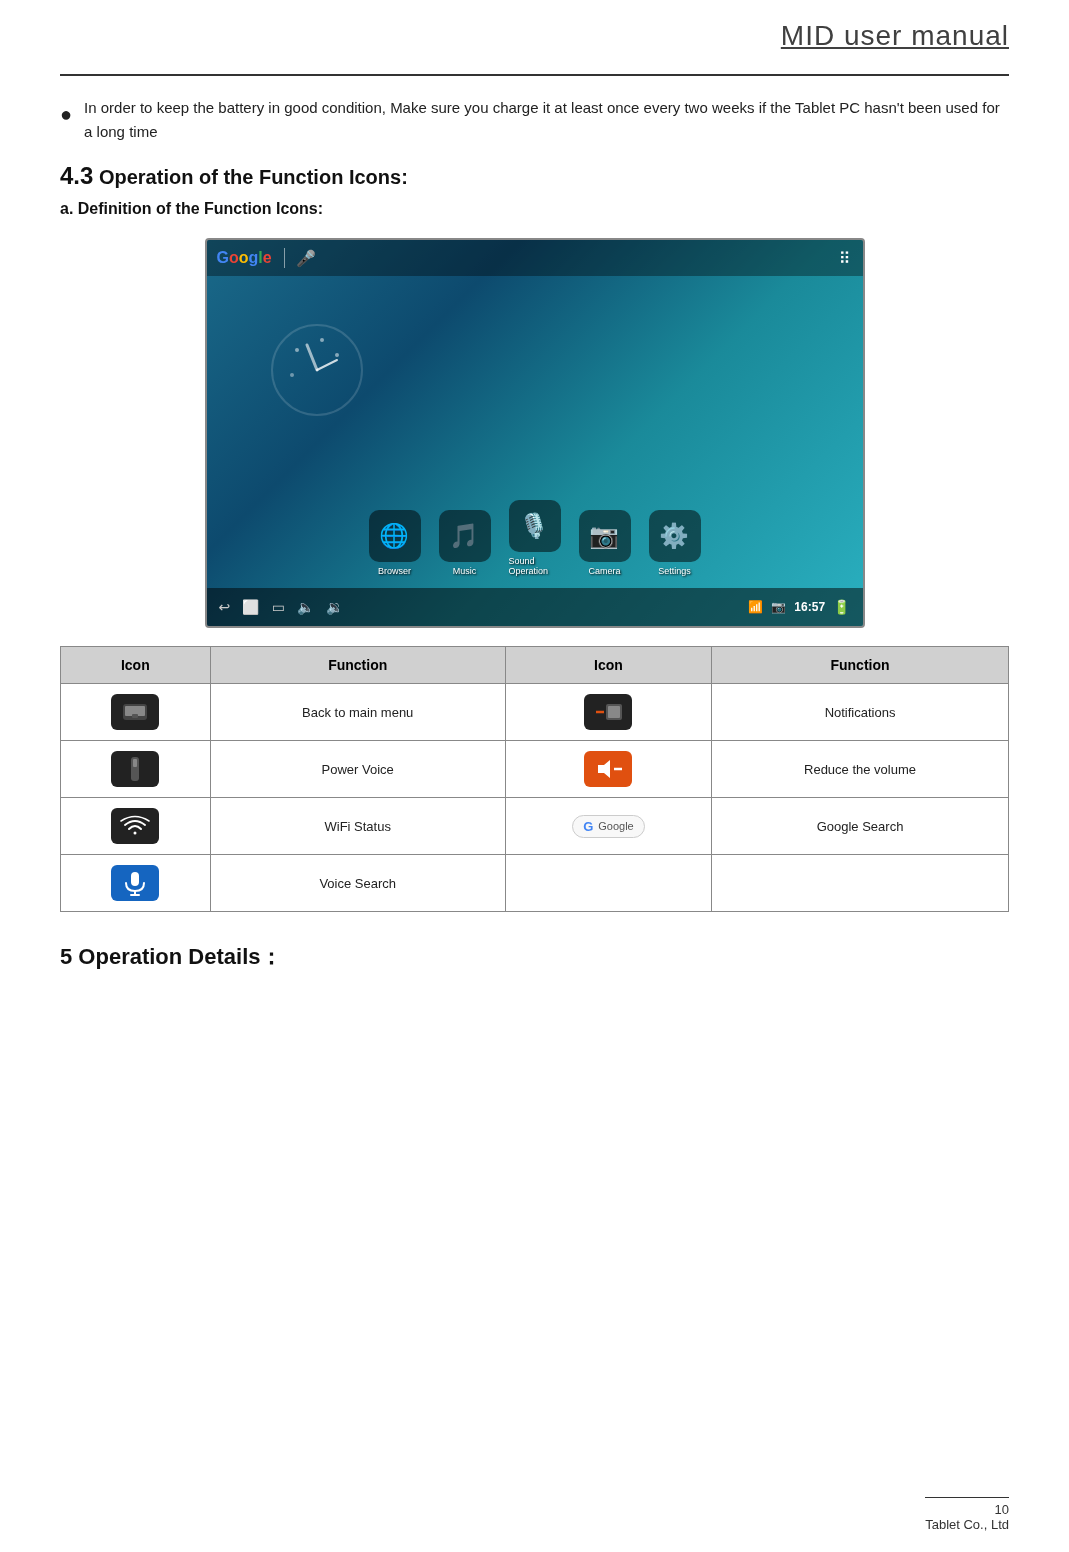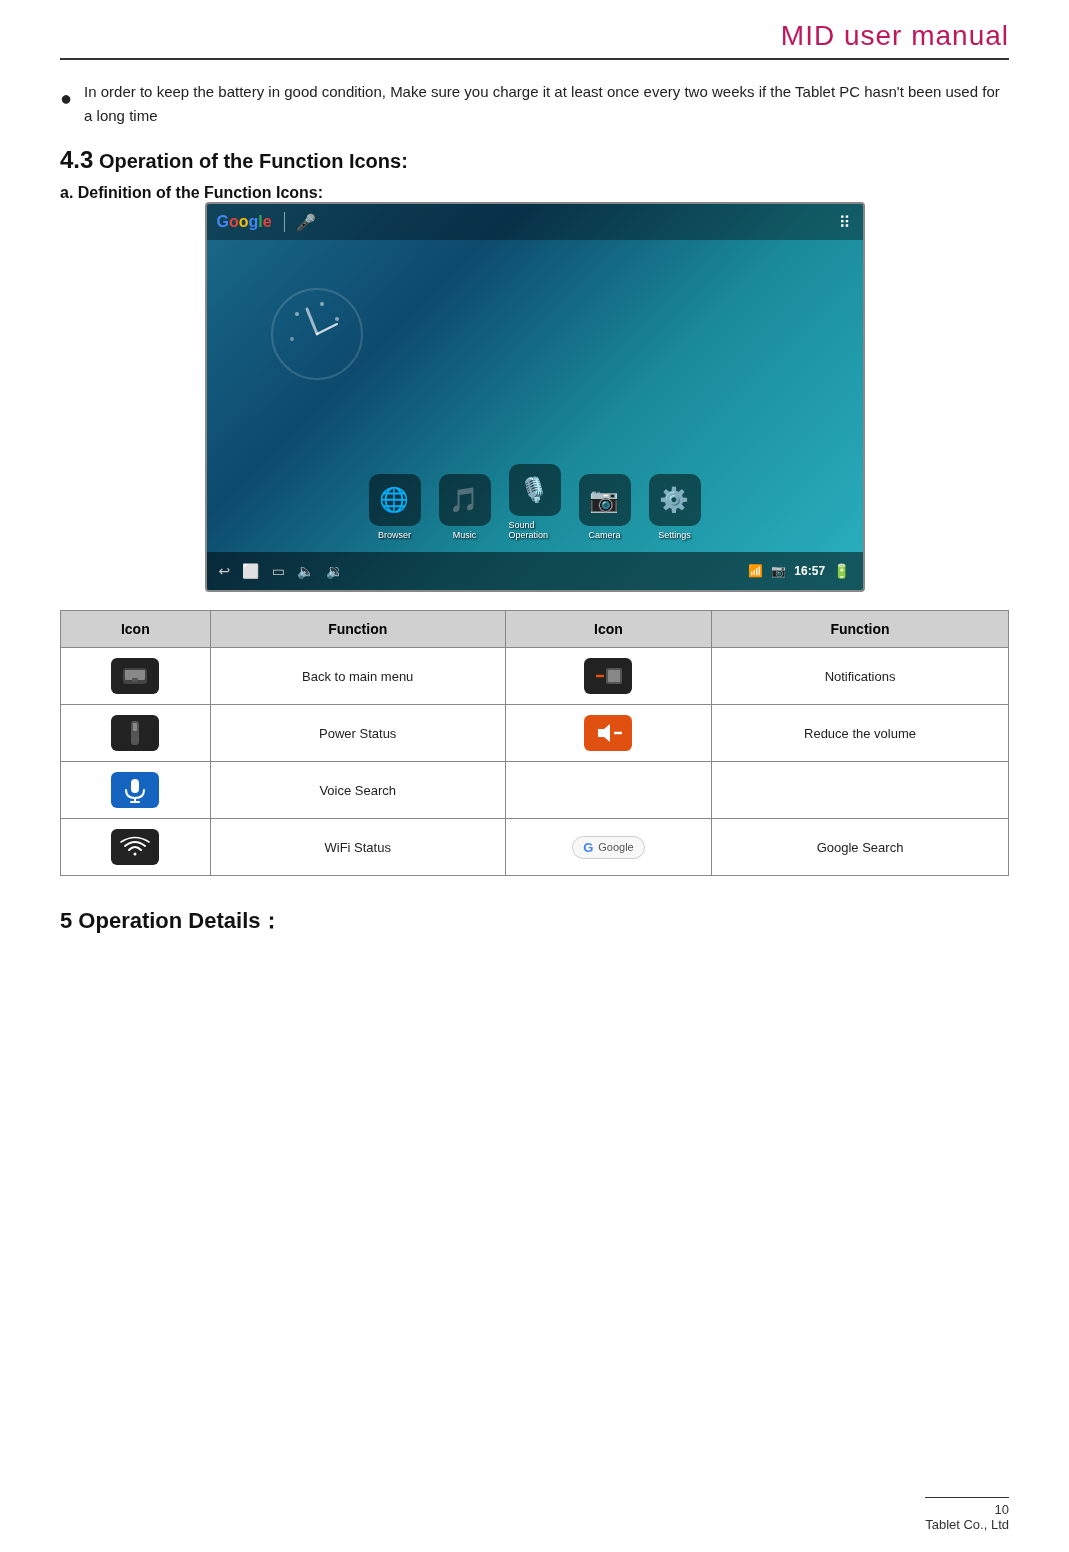--- a/index.html
+++ b/index.html
@@ -10,25 +10,26 @@
       min-height: 1552px;
       padding: 20px 60px 40px 60px;
       position: relative;
     }
 
     
     .page-header {
       text-align: right;
       font-size: 28px;
       font-weight: 300;
-      color: #be185d;
+      color: #404040;
       border-bottom: 2px solid #333;
-      padding-bottom: 6px;
+      padding-bottom: 22px;
       margin-bottom: 20px;
       letter-spacing: 1px;
+      text-decoration: underline;
     }
 
     
     .bullet-section {
       display: flex;
       align-items: flex-start;
       margin-bottom: 18px;
       font-size: 15px;
       color: #222;
       line-height: 1.6;
@@ -47,21 +48,21 @@
       margin-bottom: 10px;
       color: #111;
     }
     .section-43 .num {
       font-size: 24px;
       text-align: center;
     }
     .section-a {
       font-size: 16px;
       font-weight: bold;
-      margin-bottom: 0;
+      margin-bottom: 20px;
       color: #111;
     }
 
     
     .tablet-screenshot {
       width: 660px;
       height: 390px;
       margin: 0 auto 18px auto;
       border: 2px solid #888;
       border-radius: 4px;
@@ -386,70 +387,70 @@
 
     <tr>
       <td>
         <div class="icon-box dark">
           <svg width="20" height="28" viewBox="0 0 20 28">
             <rect x="6" y="2" width="8" height="24" rx="3" fill="#555"></rect>
             <rect x="8" y="4" width="4" height="8" rx="1" fill="#888"></rect>
           </svg>
         </div>
       </td>
-      <td class="func-text">Power Status</td>
+      <td class="func-text">Power Voice</td>
       <td>
         <div class="icon-box orange">
           <svg width="32" height="22" viewBox="0 0 32 22">
             <polygon points="6,7 6,15 12,15 18,20 18,2 12,7" fill="#fff"></polygon>
             <line x1="22" y1="11" x2="30" y2="11" stroke="#fff" stroke-width="2.5"></line>
           </svg>
         </div>
       </td>
       <td class="func-text">Reduce the volume</td>
     </tr>
 
 
+
+    <tr>
+      <td>
+        <div class="icon-box dark">
+          <svg width="32" height="22" viewBox="0 0 32 22">
+            <path d="M 16 18 L 16 18" stroke="#fff" stroke-width="3" stroke-linecap="round"></path>
+            <path d="M 10 14 Q 16 8 22 14" stroke="#fff" stroke-width="2" fill="none" stroke-linecap="round"></path>
+            <path d="M 6 10 Q 16 2 26 10" stroke="#fff" stroke-width="2" fill="none" stroke-linecap="round"></path>
+            <path d="M 2 6 Q 16 -3 30 6" stroke="#fff" stroke-width="1.5" fill="none" stroke-linecap="round"></path>
+          </svg>
+        </div>
+      </td>
+      <td class="func-text">WiFi Status</td>
+      <td>
+        <div class="google-search-box">
+          <span class="g-icon" style="color:#4285f4; font-weight:bold; font-size:13px;">G</span>
+          <span style="font-size:11px; color:#555;">Google</span>
+        </div>
+      </td>
+      <td class="func-text">Google Search</td>
+    </tr>
 
     <tr>
       <td>
         <div class="icon-box blue-mic">
           <svg width="28" height="28" viewBox="0 0 28 28">
             <rect x="10" y="3" width="8" height="14" rx="4" fill="#fff"></rect>
             <path d="M 5 14 Q 5 22 14 22 Q 23 22 23 14" stroke="#fff" stroke-width="2" fill="none" stroke-linecap="round"></path>
             <line x1="14" y1="22" x2="14" y2="26" stroke="#fff" stroke-width="2"></line>
             <line x1="10" y1="26" x2="18" y2="26" stroke="#fff" stroke-width="2" stroke-linecap="round"></line>
           </svg>
         </div>
       </td>
       <td class="func-text">Voice Search</td>
       <td></td>
       <td class="func-text"></td>
     </tr>
-
-    <tr>
-      <td>
-        <div class="icon-box dark">
-          <svg width="32" height="22" viewBox="0 0 32 22">
-            <path d="M 16 18 L 16 18" stroke="#fff" stroke-width="3" stroke-linecap="round"></path>
-            <path d="M 10 14 Q 16 8 22 14" stroke="#fff" stroke-width="2" fill="none" stroke-linecap="round"></path>
-            <path d="M 6 10 Q 16 2 26 10" stroke="#fff" stroke-width="2" fill="none" stroke-linecap="round"></path>
-            <path d="M 2 6 Q 16 -3 30 6" stroke="#fff" stroke-width="1.5" fill="none" stroke-linecap="round"></path>
-          </svg>
-        </div>
-      </td>
-      <td class="func-text">WiFi Status</td>
-      <td>
-        <div class="google-search-box">
-          <span class="g-icon" style="color:#4285f4; font-weight:bold; font-size:13px;">G</span>
-          <span style="font-size:11px; color:#555;">Google</span>
-        </div>
-      </td>
-      <td class="func-text">Google Search</td>
-    </tr>
   </tbody>
 </table>
 
 <div class="section-5">5 Operation Details：</div>
 
 <div class="page-footer">
   <div class="footer-line"></div>
   <div>10</div>
   <div>Tablet Co., Ltd</div>
 </div>

